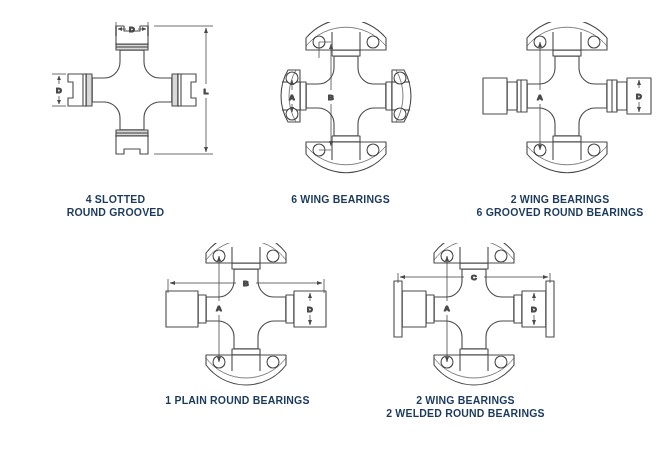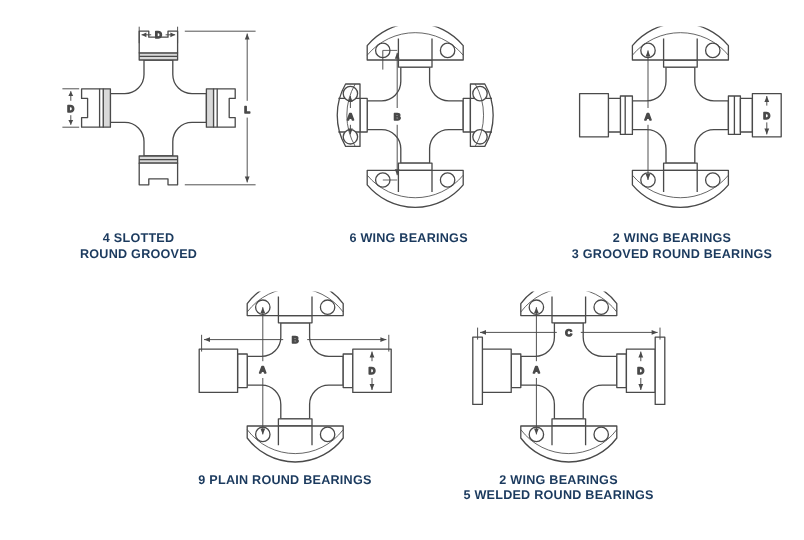--- a/index.html
+++ b/index.html
@@ -278,21 +278,21 @@
           <line x1="184" y1="58" x2="184" y2="66"></line>
           <line x1="184" y1="80" x2="184" y2="90"></line>
           <path d="M 184 58 L 182 63 L 186 63 Z" fill="#4a4a4a" stroke="none"></path>
           <path d="M 184 90 L 182 85 L 186 85 Z" fill="#4a4a4a" stroke="none"></path>
         </g>
         <text x="184" y="77" font-size="8" text-anchor="middle">D</text>
       </g>
     </svg>
     <div class="caption cap-wrap">
       <span class="cl">2 WING BEARINGS</span>
-      <span class="cl">3 GROOVED ROUND BEARINGS</span>
+      <span class="cl">6 GROOVED ROUND BEARINGS</span>
     </div>
   </div>
 
   <div class="fig" id="fig-4">
     <svg class="fig-art" width="215" height="145" viewBox="0 0 215 145">
       <g fill="none" stroke="#4a4a4a" stroke-width="1.1" stroke-linejoin="round">
 
         <path d="M 76 54
                  L 88 54
                  A 16 16 0 0 0 104 38
@@ -355,21 +355,21 @@
         <g stroke-width="0.8">
           <line x1="180" y1="50" x2="180" y2="58"></line>
           <line x1="180" y1="72" x2="180" y2="82"></line>
           <path d="M 180 50 L 178 55 L 182 55 Z" fill="#4a4a4a" stroke="none"></path>
           <path d="M 180 82 L 178 77 L 182 77 Z" fill="#4a4a4a" stroke="none"></path>
         </g>
         <text x="180" y="69" font-size="8" text-anchor="middle">D</text>
       </g>
     </svg>
     <div class="caption cap-wrap">
-      <span class="cl">9 PLAIN ROUND BEARINGS</span>
+      <span class="cl">1 PLAIN ROUND BEARINGS</span>
     </div>
   </div>
 
   <div class="fig" id="fig-5">
     <svg class="fig-art" width="215" height="145" viewBox="0 0 215 145">
       <g fill="none" stroke="#4a4a4a" stroke-width="1.1" stroke-linejoin="round">
 
         <path d="M 76 54
                  L 88 54
                  A 16 16 0 0 0 104 38
@@ -435,17 +435,17 @@
           <line x1="176" y1="50" x2="176" y2="58"></line>
           <line x1="176" y1="72" x2="176" y2="82"></line>
           <path d="M 176 50 L 174 55 L 178 55 Z" fill="#4a4a4a" stroke="none"></path>
           <path d="M 176 82 L 174 77 L 178 77 Z" fill="#4a4a4a" stroke="none"></path>
         </g>
         <text x="176" y="69" font-size="8" text-anchor="middle">D</text>
       </g>
     </svg>
     <div class="caption cap-wrap">
       <span class="cl">2 WING BEARINGS</span>
-      <span class="cl">5 WELDED ROUND BEARINGS</span>
+      <span class="cl">2 WELDED ROUND BEARINGS</span>
     </div>
   </div>
 
 </div>
 
 </body></html>

